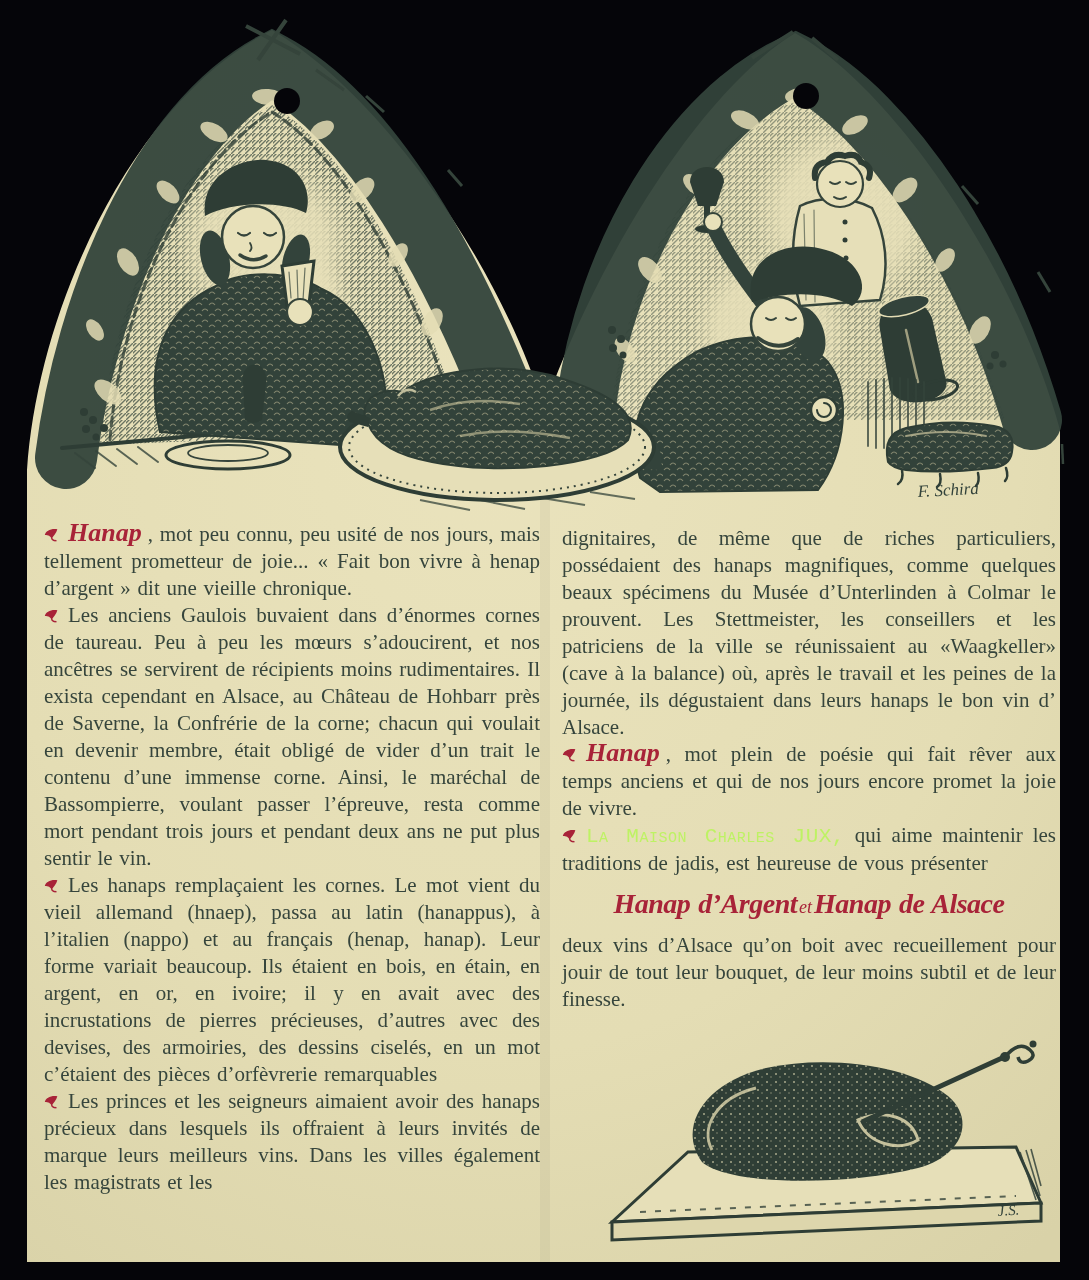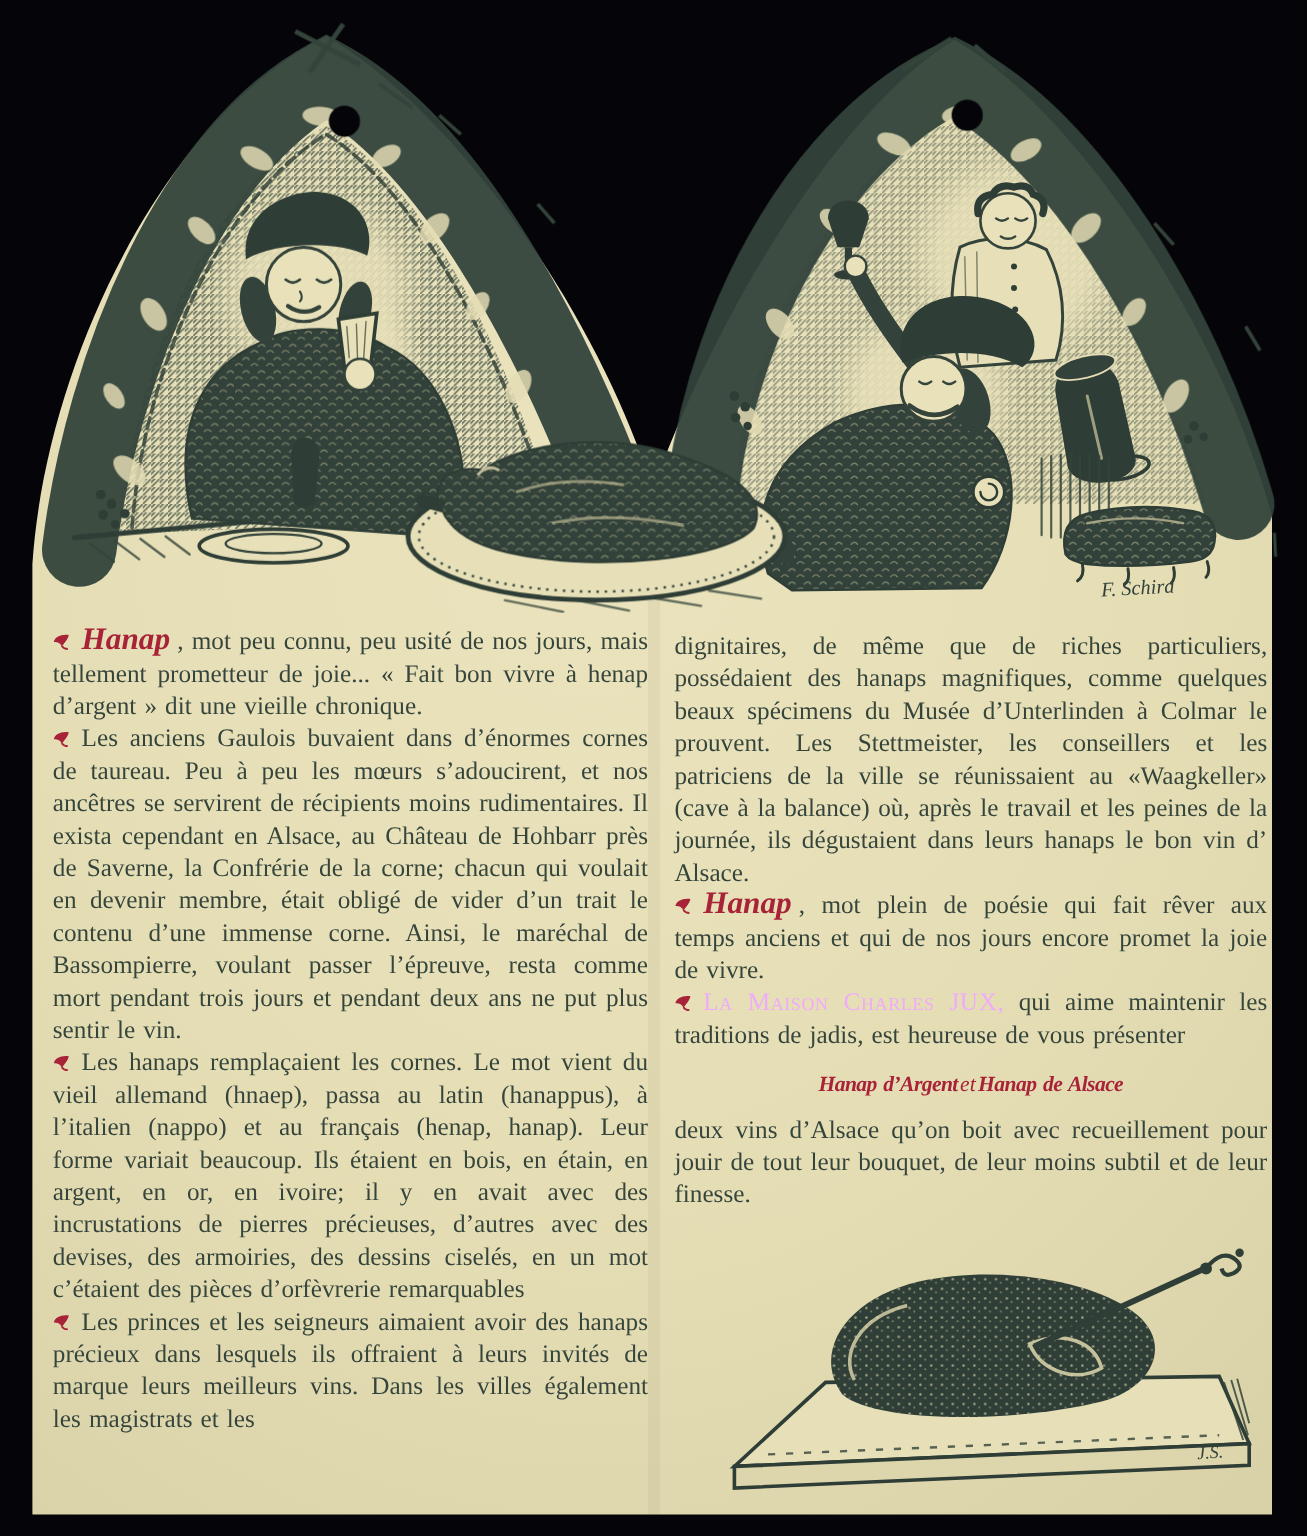--- a/index.html
+++ b/index.html
@@ -8,23 +8,23 @@
   .artwork{position:absolute;left:0;top:0;}
   .col{position:absolute;color:#36453c;font-size:21px;line-height:27px;text-align:justify;
        word-spacing:1.5px;}
   .col-left{left:44px;top:521px;width:496px;max-height:741px;overflow:hidden;}
   .col-right{left:562px;top:525px;width:494px;}
   .para{margin:0;}
   .hedera{width:15px;height:14px;margin-right:9px;vertical-align:baseline;
           transform:translateY(1px);color:#a82338;fill:currentColor;display:inline-block;}
   .lead-fraktur{color:#a82338;font-weight:bold;font-style:italic;font-size:26px;
                 margin-right:6px;line-height:0;}
-  .smallcaps-lead{color:#f0abfc;font-variant:small-caps;letter-spacing:0.5px;}
+  .smallcaps-lead{color:#bef264;font-variant:small-caps;letter-spacing:0.5px;font-family:Liberation Mono, monospace;}
   .heading-line{margin:13px 0 11px;text-align:center;}
-  .fraktur-heading{color:#a82338;font-weight:bold;font-style:italic;font-size:18px;
+  .fraktur-heading{color:#a82338;font-weight:bold;font-style:italic;font-size:28px;
                    letter-spacing:-0.5px;}
   .heading-et{color:#a82338;font-style:italic;font-size:18px;margin:0 2px;text-align:right;}
   .sig{font-style:italic;fill:#32423a;}
 </style>
 </head>
 <body>
 
 <div class="stage">
 
 <svg class="artwork" width="1089" height="1280" viewBox="0 0 1089 1280">

